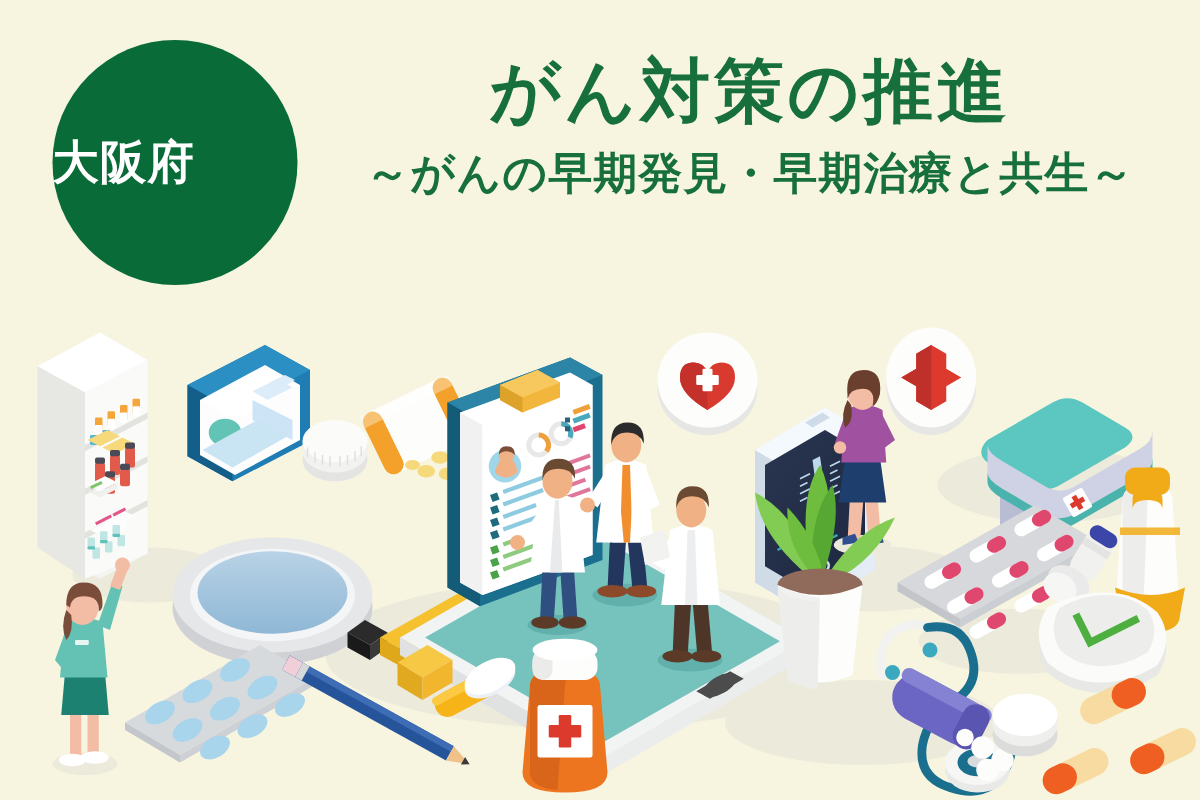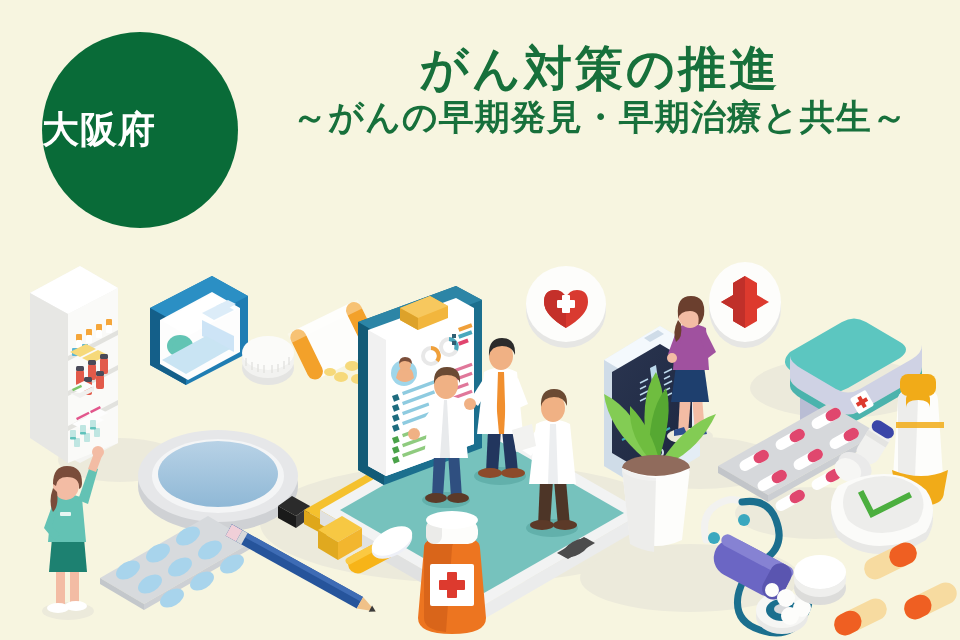--- a/index.html
+++ b/index.html
@@ -54,31 +54,32 @@
 
   #title-block {
     position: absolute;
     left: 255px;
     top: 44px;
     width: 690px;
     text-align: center;
   }
   #main-title {
     color: #17703b;
-    font-size: 48px;
+    font-size: 56px;
     font-weight: 700;
     letter-spacing: 3px;
     line-height: 1.05;
     white-space: nowrap;
   }
   #sub-title {
     color: #17703b;
     font-size: 35px;
     font-weight: 700;
     letter-spacing: 1px;
+    margin-top: 12px;
     white-space: nowrap;
   }
 
   
   #illustration {
     position: absolute;
     left: 0;
     top: 248px;
     width: 960px;
     height: 392px;

